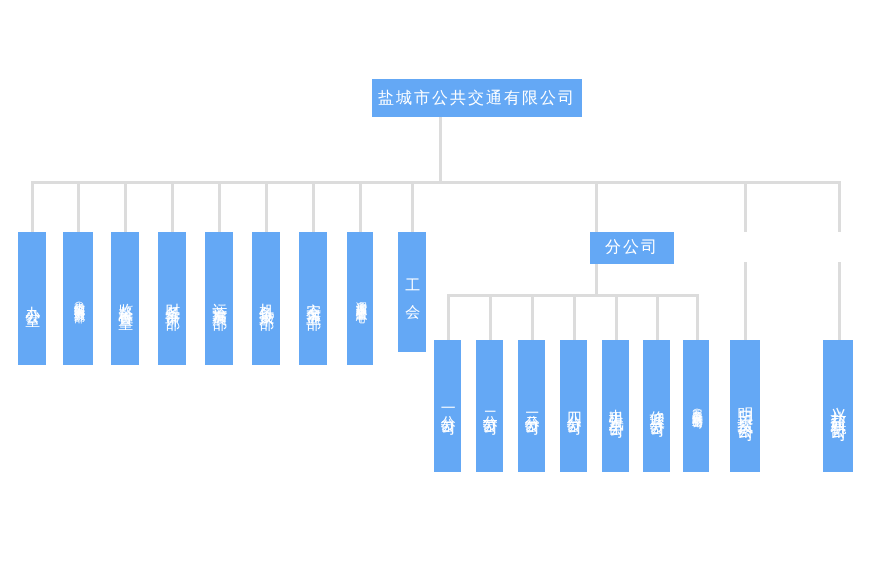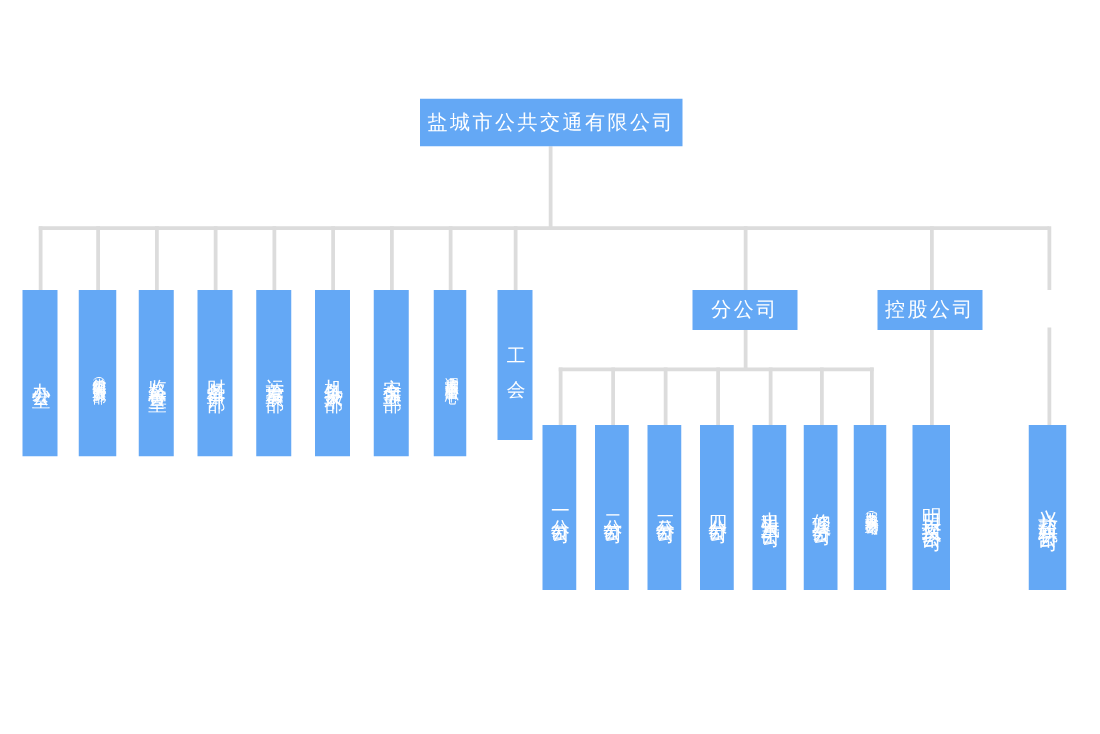--- a/index.html
+++ b/index.html
@@ -33,20 +33,21 @@
     line-height: 1.18;
     letter-spacing: 0.5px;
     z-index: 3;
   }
   
   .node.h {
     writing-mode: horizontal-tb;
     font-size: 16px;
     letter-spacing: 2px;
     padding: 16px 6px;
+    margin-left: 36px;
   }
   
   .node.v {
     writing-mode: vertical-rl;
     text-orientation: upright;
     font-size: 15px;
     letter-spacing: 3px;
     padding: 6px 0;
   }
   .node.v.small {
@@ -104,23 +105,22 @@
   <div class="node v" style="left:205px; top:232px; width:28px; height:133px;">运营发展部</div>
 
   <div class="node v" style="left:252px; top:232px; width:28px; height:133px;">机务技术部</div>
 
   <div class="node v" style="left:299px; top:232px; width:28px; height:133px;">安全保卫部</div>
 
   <div class="node v small" style="left:347px; top:232px; width:26px; height:133px;">调度指挥中心（监管中心）</div>
 
   <div class="node v spaced" style="left:398px; top:232px; width:28px; height:120px;">工会</div>
 
-  <div class="node h" style="left:554px; top:232px; width:84px; height:30px;">分公司</div>
+  <div class="node h" style="left:554px; top:232px; width:84px; height:30px;font-family:Liberation Mono, monospace;">分公司</div>
 
-  <div class="node h" style="left:702px; top:232px; width:84px; height:30px;">控股公司</div>
 
 
   <div class="line v" style="left:595px; top:262px; height:33px;"></div>
   <div class="line h" style="left:447px; top:294px; width:252px;"></div>
 
   <div class="line v" style="left:447px; top:294px; height:46px;"></div>
   <div class="line v" style="left:489px; top:294px; height:46px;"></div>
   <div class="line v" style="left:531px; top:294px; height:46px;"></div>
   <div class="line v" style="left:573px; top:294px; height:46px;"></div>
   <div class="line v" style="left:615px; top:294px; height:46px;"></div>

